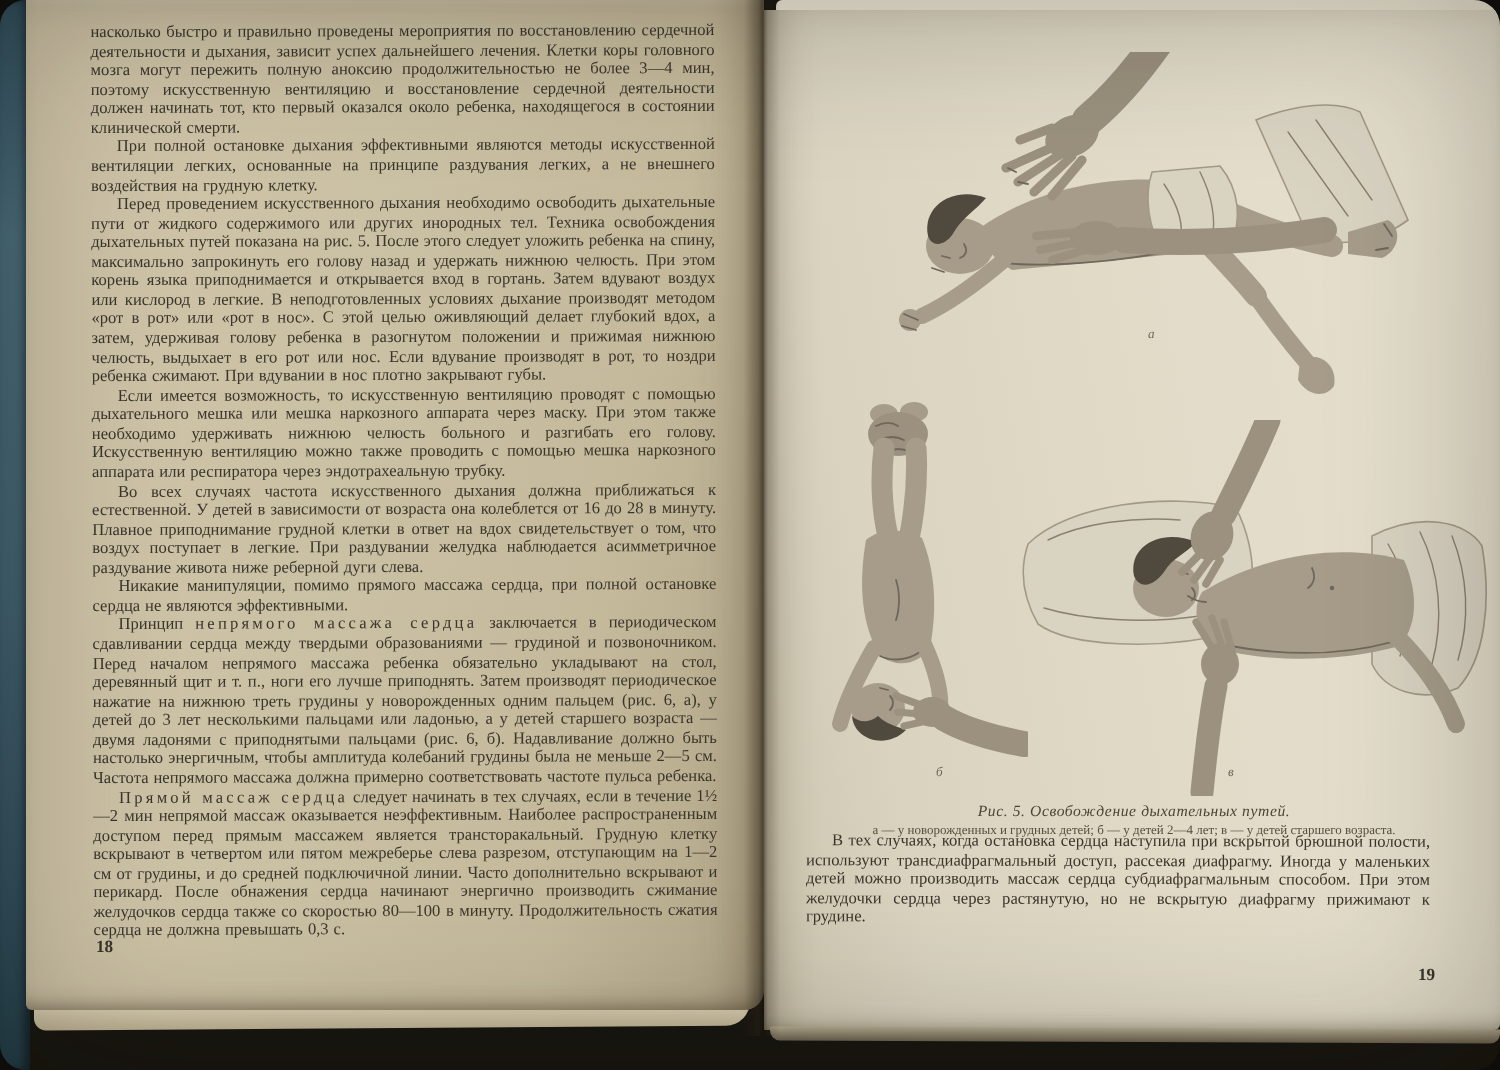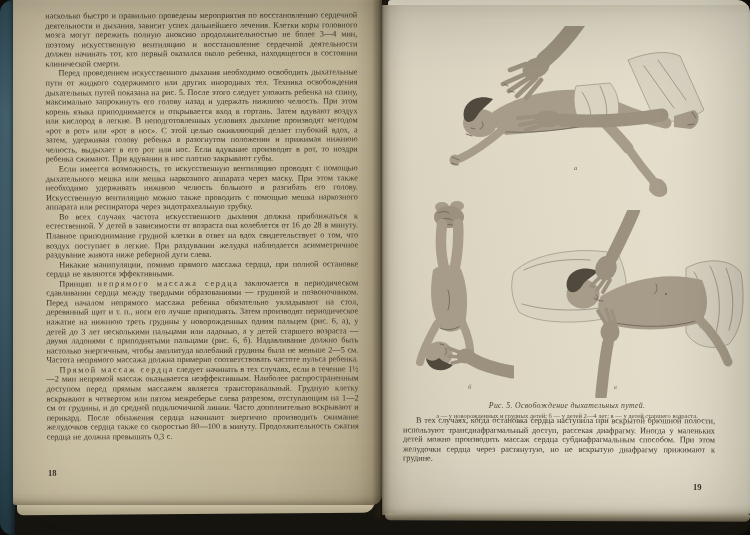--- a/index.html
+++ b/index.html
@@ -58,21 +58,21 @@
   .textcol{position:absolute;left:46px;top:11px;width:312px;color:#3b362c;
     transform:rotate(-.2deg);}
   .textcol p,.rtext p{
     margin:0;font-size:8.3px;line-height:9.56px;text-align:justify;
     text-indent:13px;word-spacing:.4px;
   }
   .p-first{text-indent:0 !important;}
   .emph{letter-spacing:1.6px;}
   .pagenum{position:absolute;font-size:8.6px;font-weight:bold;color:#3b362c;}
   .pagenum-left{left:48px;top:468px;text-align:center;}
-  .pagenum-right{left:693px;top:482px;}
+  .pagenum-right{left:709px;top:482px;}
 
   .caption{position:absolute;left:400px;top:401px;width:334px;text-align:center;color:#4b4533;}
   .caption-title{font-size:7.8px;line-height:9px;font-style:italic;letter-spacing:.3px;}
   .caption-sub{font-size:6.5px;line-height:8px;margin-top:2px;color:#55503d;}
   .rtext{position:absolute;left:403px;top:416px;width:312px;color:#3b362c;transform:rotate(.15deg);}
 
   .figlabel{position:absolute;font-size:6.6px;font-style:italic;color:#6f6858;}
 
   
   .fig{position:absolute;}
@@ -93,20 +93,21 @@
   <div class="cover-left"></div>
   <div class="page-left-stack"></div>
   <div class="page-left"></div>
   <div class="page-right-topedge"></div>
   <div class="page-right"></div>
   <div class="page-right-stack"></div>
   <div class="gutter"></div>
 
   <div class="textcol">
     <p class="p-first">насколько быстро и правильно проведены мероприятия по восстановлению сердечной деятельности и дыхания, зависит успех дальнейшего лечения. Клетки коры головного мозга могут пережить полную аноксию продолжительностью не более 3—4 мин, поэтому искусственную вентиляцию и восстановление сердечной деятельности должен начинать тот, кто первый оказался около ребенка, находящегося в состоянии клинической смерти.</p>
+    <p>При полной остановке дыхания эффективными являются методы искусственной вентиляции легких, основанные на принципе раздувания легких, а не внешнего воздействия на грудную клетку.</p>
     <p>Перед проведением искусственного дыхания необходимо освободить дыхательные пути от жидкого содержимого или других инородных тел. Техника освобождения дыхательных путей показана на рис. 5. После этого следует уложить ребенка на спину, максимально запрокинуть его голову назад и удержать нижнюю челюсть. При этом корень языка приподнимается и открывается вход в гортань. Затем вдувают воздух или кислород в легкие. В неподготовленных условиях дыхание производят методом «рот в рот» или «рот в нос». С этой целью оживляющий делает глубокий вдох, а затем, удерживая голову ребенка в разогнутом положении и прижимая нижнюю челюсть, выдыхает в его рот или нос. Если вдувание производят в рот, то ноздри ребенка сжимают. При вдувании в нос плотно закрывают губы.</p>
     <p>Если имеется возможность, то искусственную вентиляцию проводят с помощью дыхательного мешка или мешка наркозного аппарата через маску. При этом также необходимо удерживать нижнюю челюсть больного и разгибать его голову. Искусственную вентиляцию можно также проводить с помощью мешка наркозного аппарата или респиратора через эндотрахеальную трубку.</p>
     <p>Во всех случаях частота искусственного дыхания должна приближаться к естественной. У детей в зависимости от возраста она колеблется от 16 до 28 в минуту. Плавное приподнимание грудной клетки в ответ на вдох свидетельствует о том, что воздух поступает в легкие. При раздувании желудка наблюдается асимметричное раздувание живота ниже реберной дуги слева.</p>
     <p>Никакие манипуляции, помимо прямого массажа сердца, при полной остановке сердца не являются эффективными.</p>
     <p><span>Принцип </span><span class="emph">непрямого массажа сердца</span><span> заключается в периодическом сдавливании сердца между твердыми образованиями — грудиной и позвоночником. Перед началом непрямого массажа ребенка обязательно укладывают на стол, деревянный щит и т. п., ноги его лучше приподнять. Затем производят периодическое нажатие на нижнюю треть грудины у новорожденных одним пальцем (рис. 6, а), у детей до 3 лет несколькими пальцами или ладонью, а у детей старшего возраста — двумя ладонями с приподнятыми пальцами (рис. 6, б). Надавливание должно быть настолько энергичным, чтобы амплитуда колебаний грудины была не меньше 2—5 см. Частота непрямого массажа должна примерно соответствовать частоте пульса ребенка.</span></p>
     <p><span class="emph">Прямой массаж сердца</span><span> следует начинать в тех случаях, если в течение 1½—2 мин непрямой массаж оказывается неэффективным. Наиболее распространенным доступом перед прямым массажем является трансторакальный. Грудную клетку вскрывают в четвертом или пятом межреберье слева разрезом, отступающим на 1—2 см от грудины, и до средней подключичной линии. Часто дополнительно вскрывают и перикард. После обнажения сердца начинают энергично производить сжимание желудочков сердца также со скоростью 80—100 в минуту. Продолжительность сжатия сердца не должна превышать 0,3 с.</span></p>
   </div>
   <div class="pagenum pagenum-left">18</div>
 
   <svg class="fig" style="left:430px;top:26px" width="302" height="176" viewBox="0 0 302 176">

